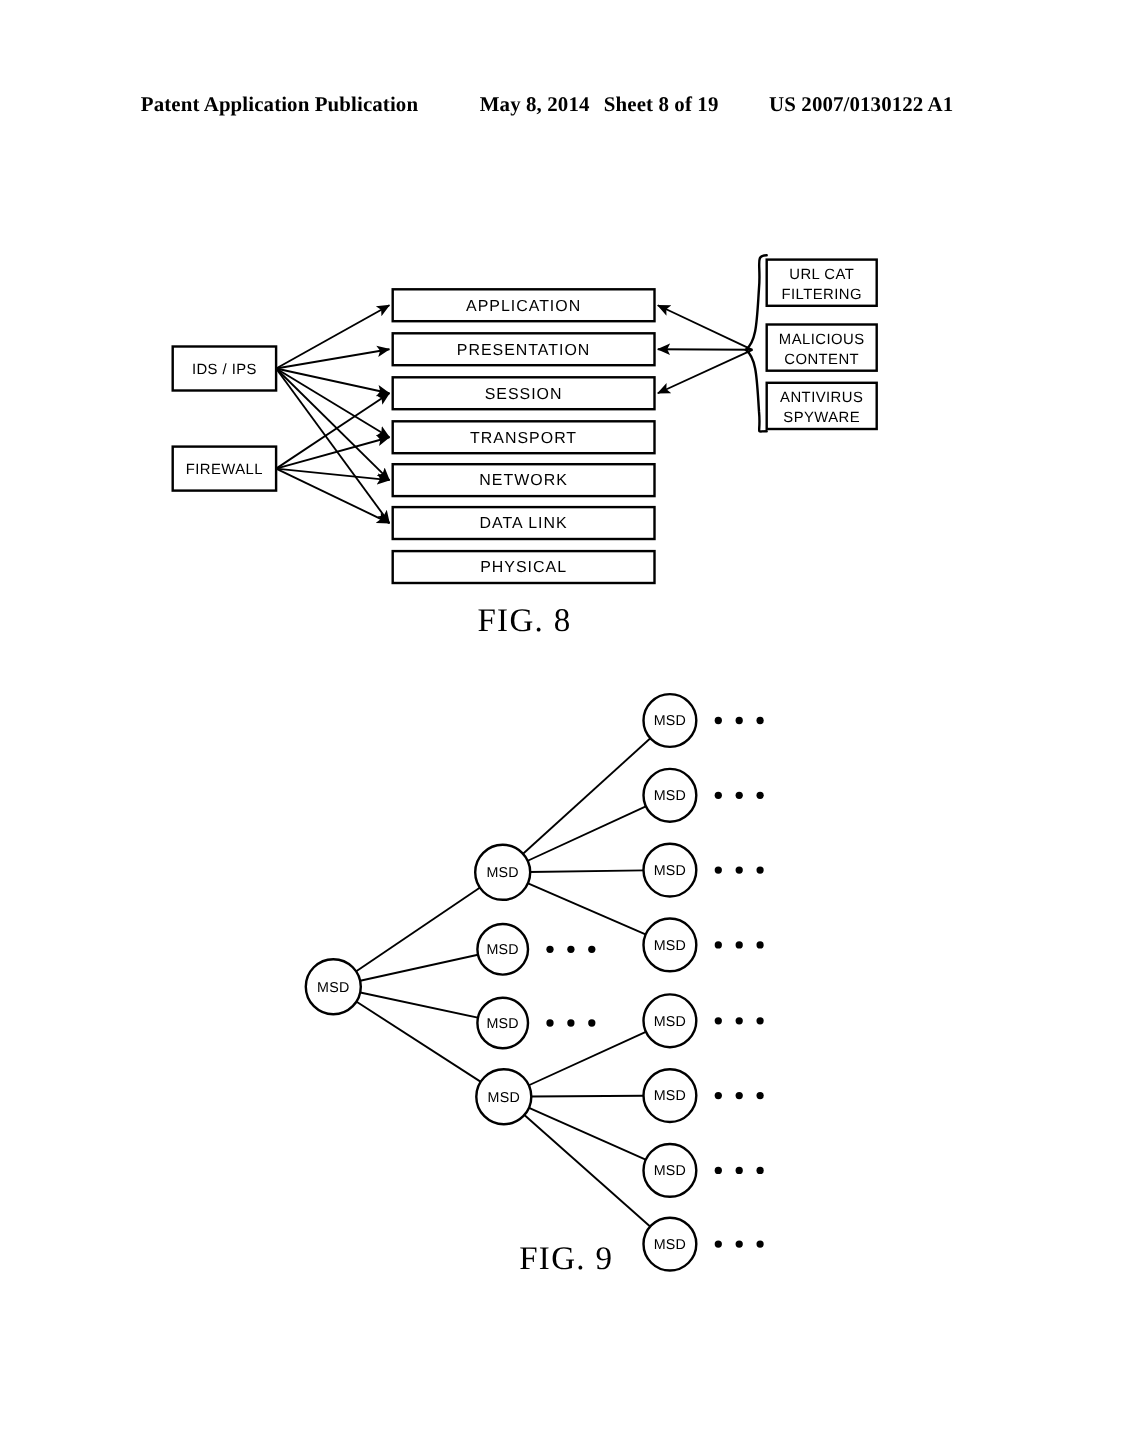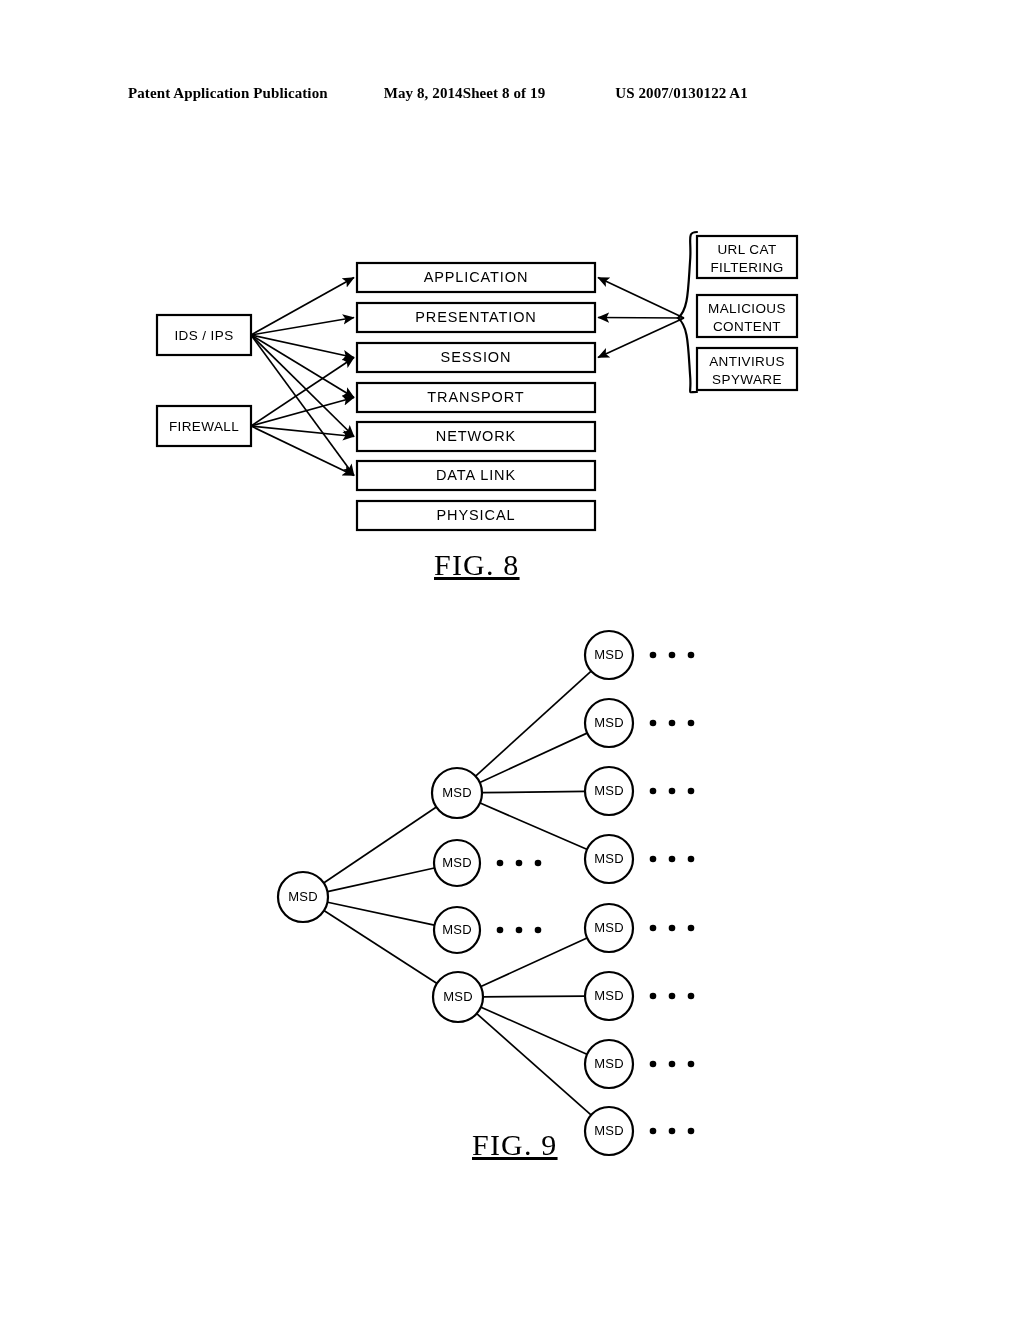--- a/index.html
+++ b/index.html
@@ -27,37 +27,36 @@
   .header {
     position: absolute;
     top: 85px;
     left: 128px;
     width: 770px;
     height: 26px;
     display: flex;
     align-items: baseline;
     font-family: "Liberation Serif", serif;
     font-weight: bold;
-    font-size: 15px;
+    font-size: 19px;
     letter-spacing: 0.1px;
     white-space: nowrap;
   }
   .hdr-pub   { margin-right: 56px; }
-  .hdr-date  { }
-  .hdr-sheet { margin-right: 70px; }
+  .hdr-date  { margin-right: 13px; }
+  .hdr-sheet { margin-right: 46px; }
   .hdr-num   { }
 
   
   .fig-caption {
     position: absolute;
     font-family: "Liberation Serif", serif;
     font-size: 30px;
     letter-spacing: 1.2px;
     white-space: nowrap;
-    text-decoration: underline;
   }
   #fig8-caption { left: 434px; top: 548px; }
   #fig9-caption { left: 432px; top: 1128px; margin-left: 40px; }
 
   
   svg.drawing {
     position: absolute;
     left: 0;
     top: 0;
     width: 1024px;

